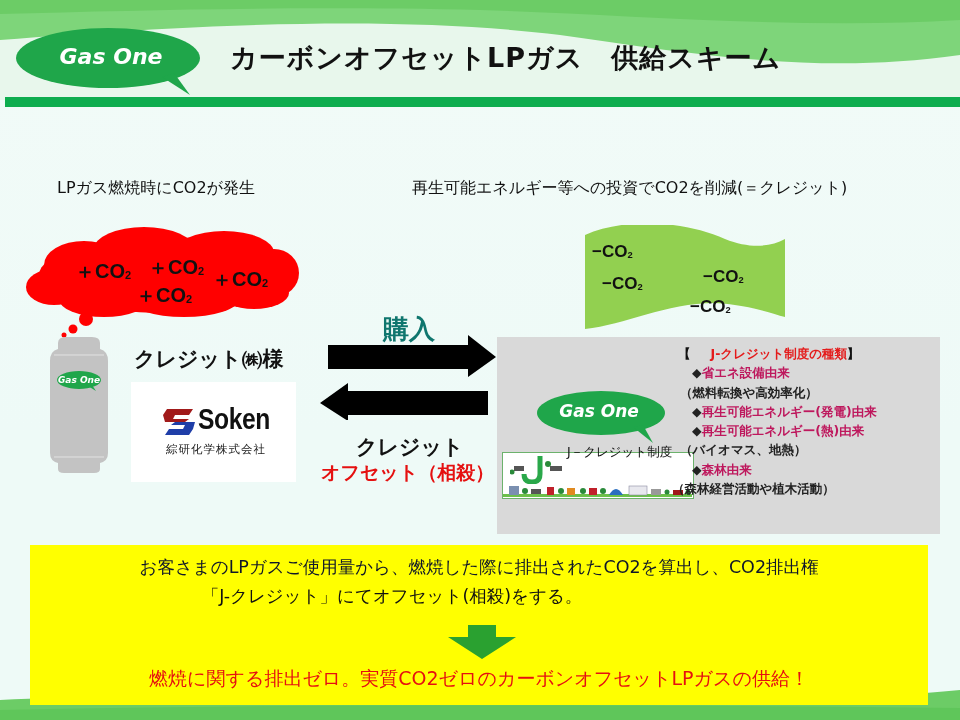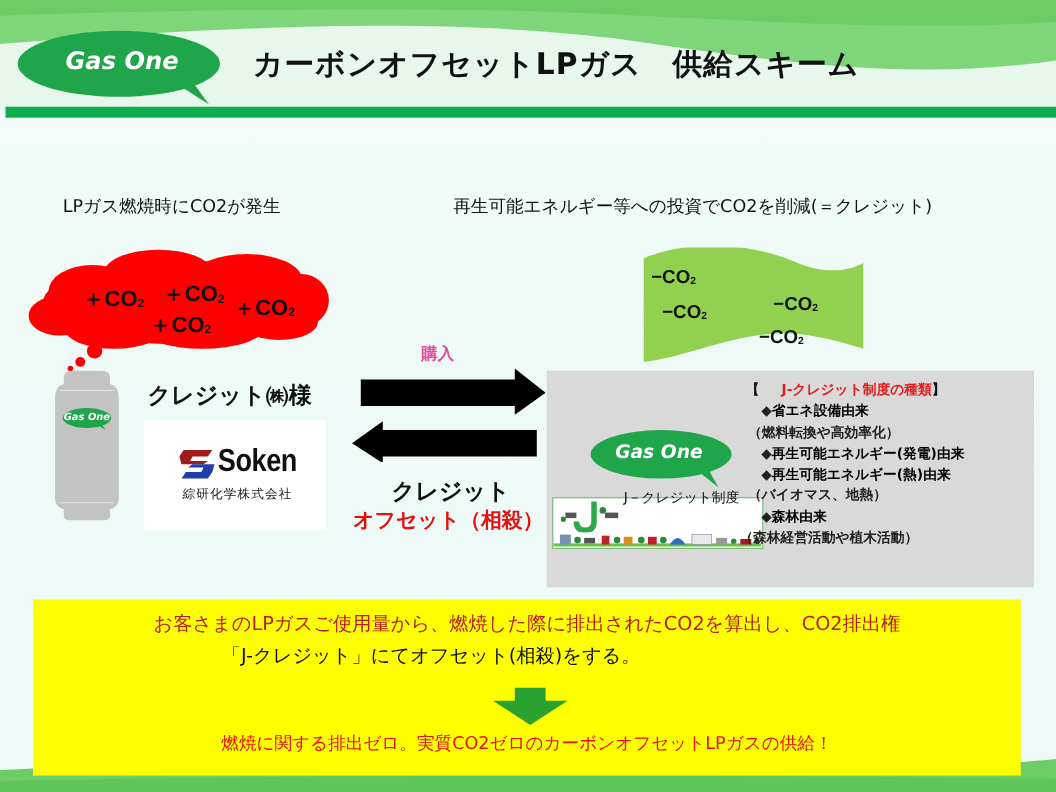--- a/index.html
+++ b/index.html
@@ -34,45 +34,45 @@
     font-style:italic; color:#fff;
   }
   .customer { left:134px; top:345px; font-size:21px; font-weight:bold; color:#111; white-space:nowrap; }
   .soken-box { left:131px; top:382px; width:165px; height:100px; background:#fff; }
   .soken-text {
     left:198px; top:403px; font-family:"Liberation Sans", sans-serif; font-weight:bold;
     font-size:29px; color:#111; letter-spacing:-0.5px; transform:scaleX(0.85); transform-origin:left;
   }
   .soken-sub { left:166px; top:442px; font-size:11.5px; color:#222; white-space:nowrap; letter-spacing:1px; }
   .arrows { left:318px; top:335px; width:180px; height:85px; }
-  .buy { left:383px; top:312px; font-size:15px; font-weight:bold; color:#ec4899; }
+  .buy { left:383px; top:312px; font-size:26px; font-weight:bold; color:#0f766e; }
   .credit { left:356px; top:433px; font-size:21px; font-weight:bold; color:#111; white-space:nowrap; }
   .offset { left:321px; top:460px; font-size:19px; font-weight:bold; color:#e51010; white-space:nowrap;text-align:center; }
   .flag { left:585px; top:225px; width:200px; height:105px; }
   .gray-panel { left:497px; top:337px; width:443px; height:197px; background:#d9d9d9; }
   .bubble2 { left:533px; top:389px; width:140px; height:60px; }
   .bubble2-text {
     left:540px; top:401px; width:118px; text-align:center; font-weight:bold; font-style:italic;
     font-size:17px; color:#fff;
   }
   .jbanner { left:502px; top:452px; width:190px; height:45px; background:#fff; border:1px solid #6cb26c; }
   .jtext { left:567px; top:444px; font-size:12.5px; color:#111; white-space:nowrap;text-align:right; }
   .jlist { left:678px; top:344px; font-size:12.5px; font-weight:bold; line-height:19.3px; }
   .jlist .hd { color:#111; }
   .jlist .red { color:#e41b1b;margin-left:20px; }
-  .jlist .blue { color:#000000; }
+  .jlist .blue { color:#be185d; }
   .jlist .blk { color:#222; }
   .jlist .ind { padding-left:14px; }
   .jlist .ind2 { padding-left:2px; }
   .jlist .ind0 { margin-left:-6px; }
   .yellow { left:30px; top:545px; width:898px; height:160px; background:#ffff00; }
-  .y1 { left:30px; top:555px; width:898px; text-align:center; font-size:17.5px; color:#b91c1c; }
+  .y1 { left:30px; top:555px; width:898px; text-align:center; font-size:17.5px; color:#0f172a; }
   .y2 { left:30px; top:584px; width:724px; text-align:center; font-size:17.5px; color:#111; }
   .down { left:448px; top:625px; width:68px; height:34px; }
-  .y3 { left:30px; top:666px; width:898px; text-align:center; font-size:16px; color:#e51010; white-space:nowrap; }
+  .y3 { left:30px; top:666px; width:898px; text-align:center; font-size:19px; color:#e51010; white-space:nowrap; }
   .foot-wave { left:0; top:690px; width:960px; height:30px; }
 </style>
 </head>
 <body>
 
 <svg class="abs hdr-wave" viewBox="0 0 960 100" preserveAspectRatio="none">
   <defs>
     <linearGradient id="hg" x1="0" y1="0" x2="0" y2="1">
       <stop offset="0" stop-color="#6fcf6a"></stop>
       <stop offset="1" stop-color="#e4f6e6"></stop>

